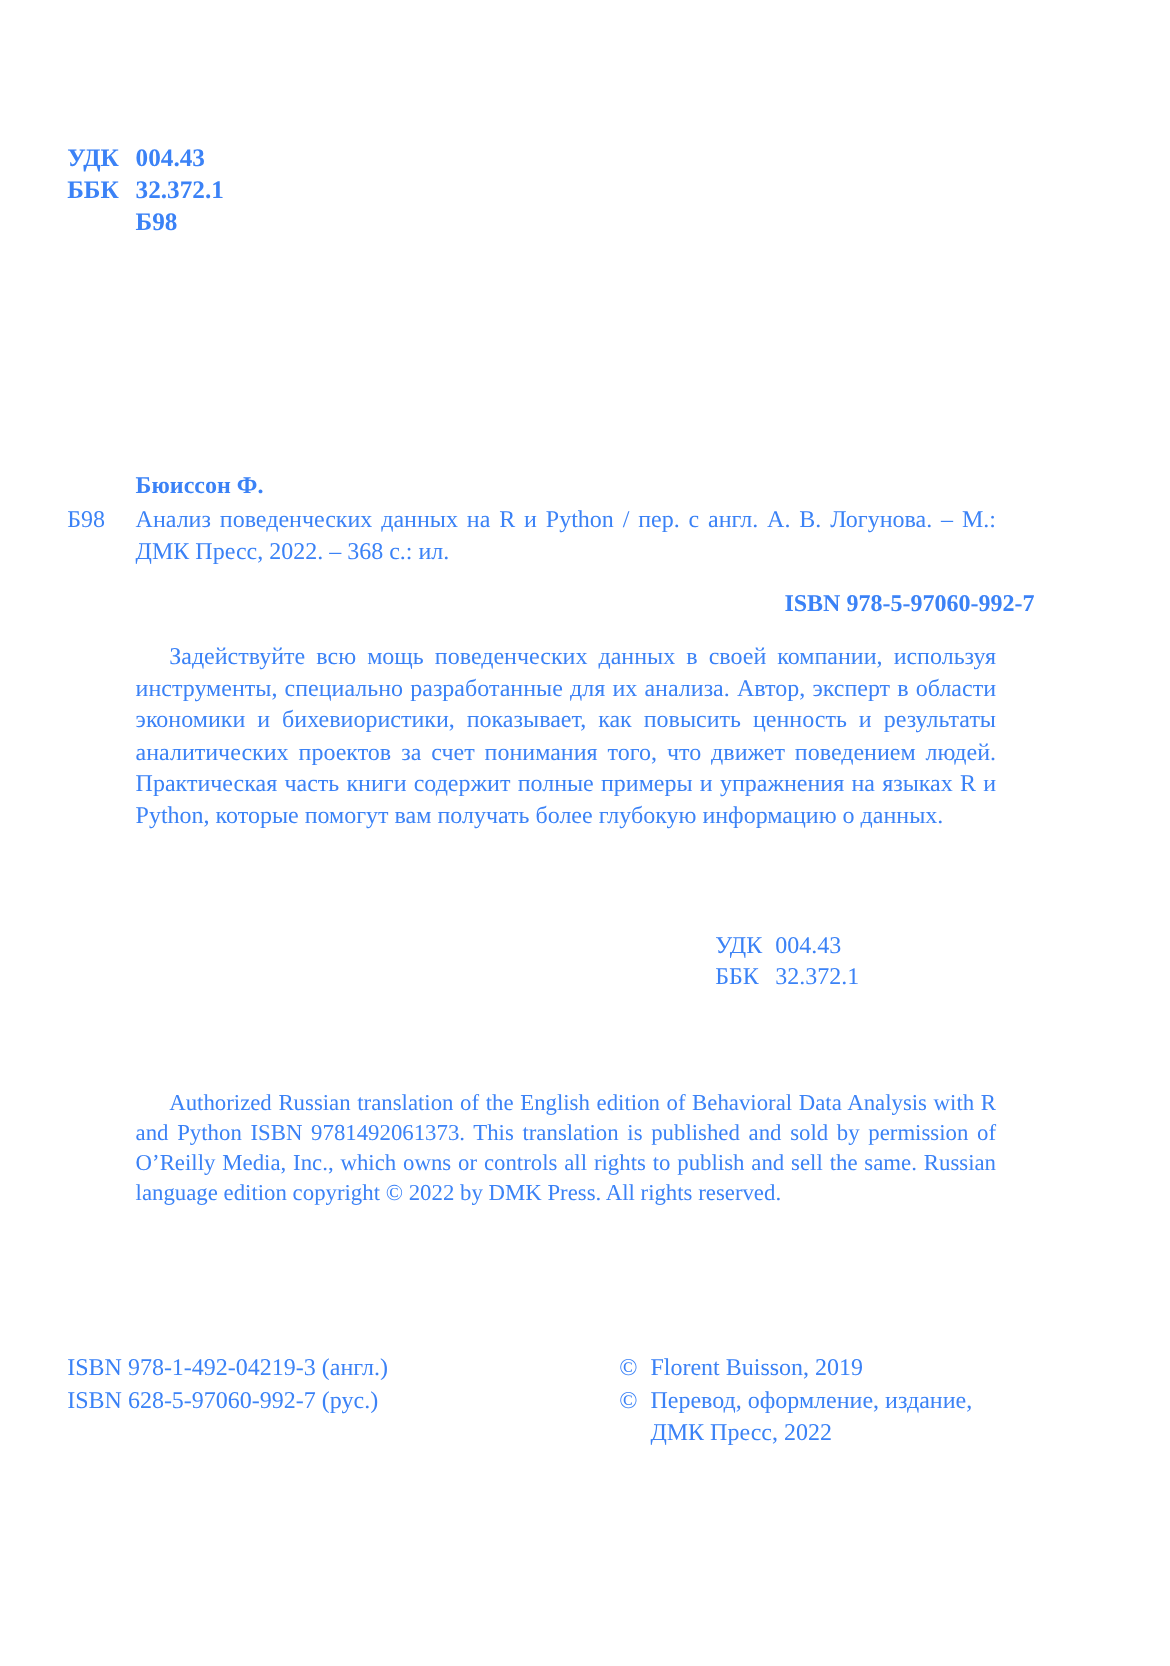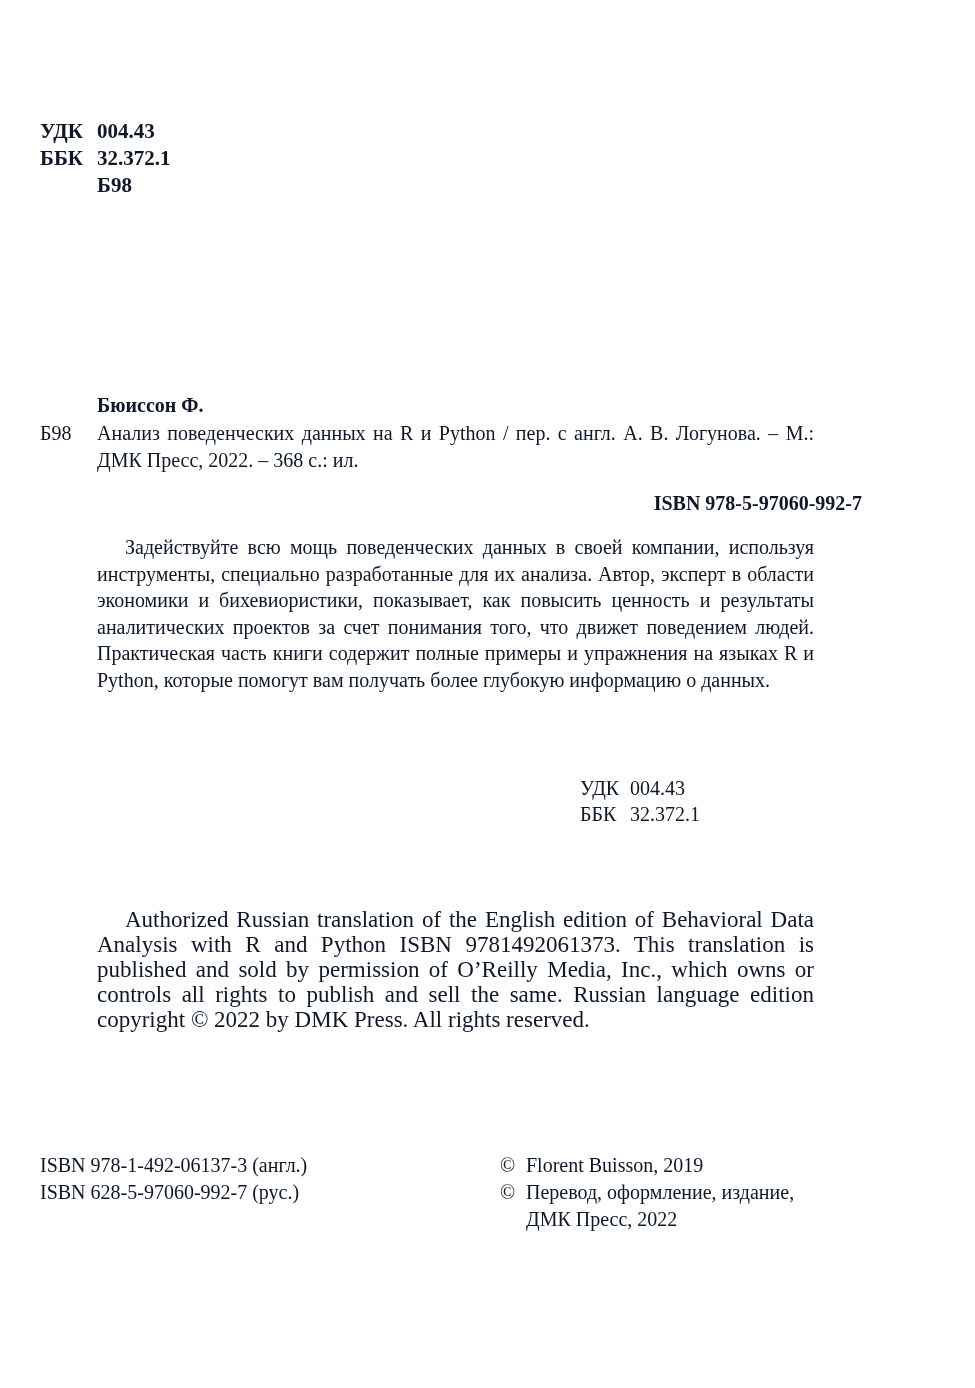--- a/index.html
+++ b/index.html
@@ -3,25 +3,25 @@
 <meta charset="utf-8">
 <style>
   * { margin: 0; padding: 0; box-sizing: border-box; }
   html, body { background: #ffffff; }
   .page {
     position: relative;
     width: 975px;
     height: 1388px;
     margin: 0 auto;
     background: #ffffff;
-    color: #0f172a;
+    color: #3b82f6;
     font-family: "Liberation Serif", "DejaVu Serif", serif;
     font-size: 20px;
     line-height: 26.5px;
-    padding: 118px 113px 0 40px;
+    padding: 118px 113px 0 56px;
     overflow: hidden;
   }
   
   .top-codes { font-weight: bold; font-size: 21px; line-height: 27px; }
   .code-row { display: flex; }
   .code-row .code-label { width: 57px; flex: 0 0 57px; }
   
   .author {
     font-weight: bold;
     margin-left: 57px;
@@ -37,21 +37,21 @@
   .para {
     text-align: justify;
     text-indent: 28px;
     line-height: 26.5px;
   }
   
   .mid-codes { margin-top: 82px; margin-left: 540px; line-height: 26px; }
   .mid-codes .code-row .code-label { width: 50px; flex: 0 0 50px; }
   
   .legal { margin-left: 57px; width: 717px; }
-  .legal-en { margin-top: 80px; font-size: 23px; line-height: 25px; }
+  .legal-en { margin-top: 80px; font-size: 19px; line-height: 25px; }
   .legal-ru { margin-top: 17px; font-size: 19px; line-height: 25px; }
   
   .footer { display: flex; margin-top: 120px; line-height: 27px; }
   .footer-isbns { width: 460px; flex: 0 0 460px; }
   .footer-copy .copy-row { display: flex; }
   .footer-copy .copy-sign { width: 26px; flex: 0 0 26px; }
 </style>
 </head>
 <body>
 
@@ -95,21 +95,21 @@
       <span class="code-value">32.372.1</span>
     </div>
   </div>
 
   <div class="legal">
     <p class="para legal-en">Authorized Russian translation of the English edition of Behavioral Data Analysis with R and Python ISBN 9781492061373. This translation is published and sold by permission of O’Reilly Media, Inc., which owns or controls all rights to publish and sell the same. Russian language edition copyright © 2022 by DMK Press. All rights reserved.</p>
   </div>
 
   <div class="footer">
     <div class="footer-isbns">
-      <div>ISBN 978-1-492-06137-3 (англ.)</div>
+      <div>ISBN 978-1-492-04219-3 (англ.)</div>
       <div>ISBN 628-5-97060-992-7 (рус.)</div>
     </div>
     <div class="footer-copy">
       <div class="copy-row">
         <span class="copy-sign">©</span>
         <span>Florent Buisson, 2019</span>
       </div>
       <div class="copy-row">
         <span class="copy-sign">©</span>
         <span>

